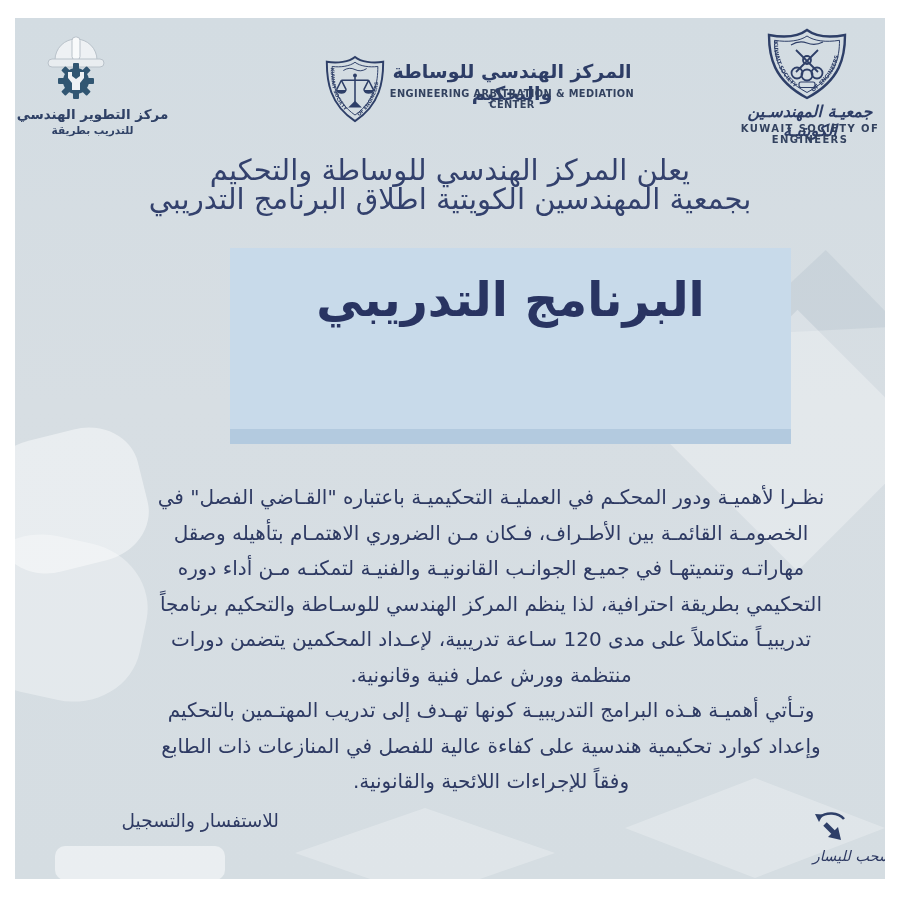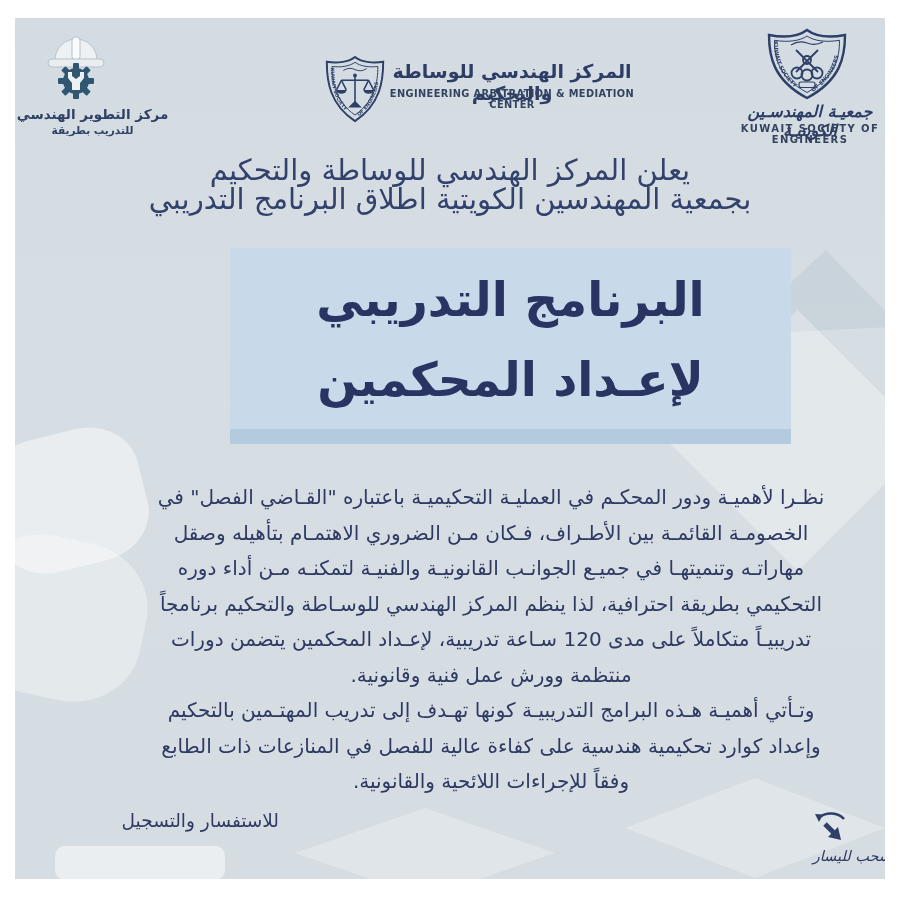--- a/index.html
+++ b/index.html
@@ -170,21 +170,20 @@
   <div class="abs kse-text-en">KUWAIT SOCIETY OF ENGINEERS</div>
 
   <div class="abs announcement">
     <div>يعلن المركز الهندسي للوساطة والتحكيم</div>
     <div>بجمعية المهندسين الكويتية اطلاق البرنامج التدريبي</div>
   </div>
 
   <div class="abs title-box">
     <div class="title-lines">
       <div>البرنامج التدريبي</div>
-      <div>لإعـداد المحكمين</div>
     </div>
     <div class="strip"></div>
   </div>
 
   <div class="abs body-text">
     <div>نظـرا لأهميـة ودور المحكـم في العمليـة التحكيميـة باعتباره "القـاضي الفصل" في</div>
     <div>الخصومـة القائمـة بين الأطـراف، فـكان مـن الضروري الاهتمـام بتأهيله وصقل</div>
     <div>مهاراتـه وتنميتهـا في جميـع الجوانـب القانونيـة والفنيـة لتمكنـه مـن أداء دوره</div>
     <div>التحكيمي بطريقة احترافية، لذا ينظم المركز الهندسي للوسـاطة والتحكيم برنامجاً</div>
     <div>تدريبيـاً متكاملاً على مدى 120 سـاعة تدريبية، لإعـداد المحكمين يتضمن دورات</div>

